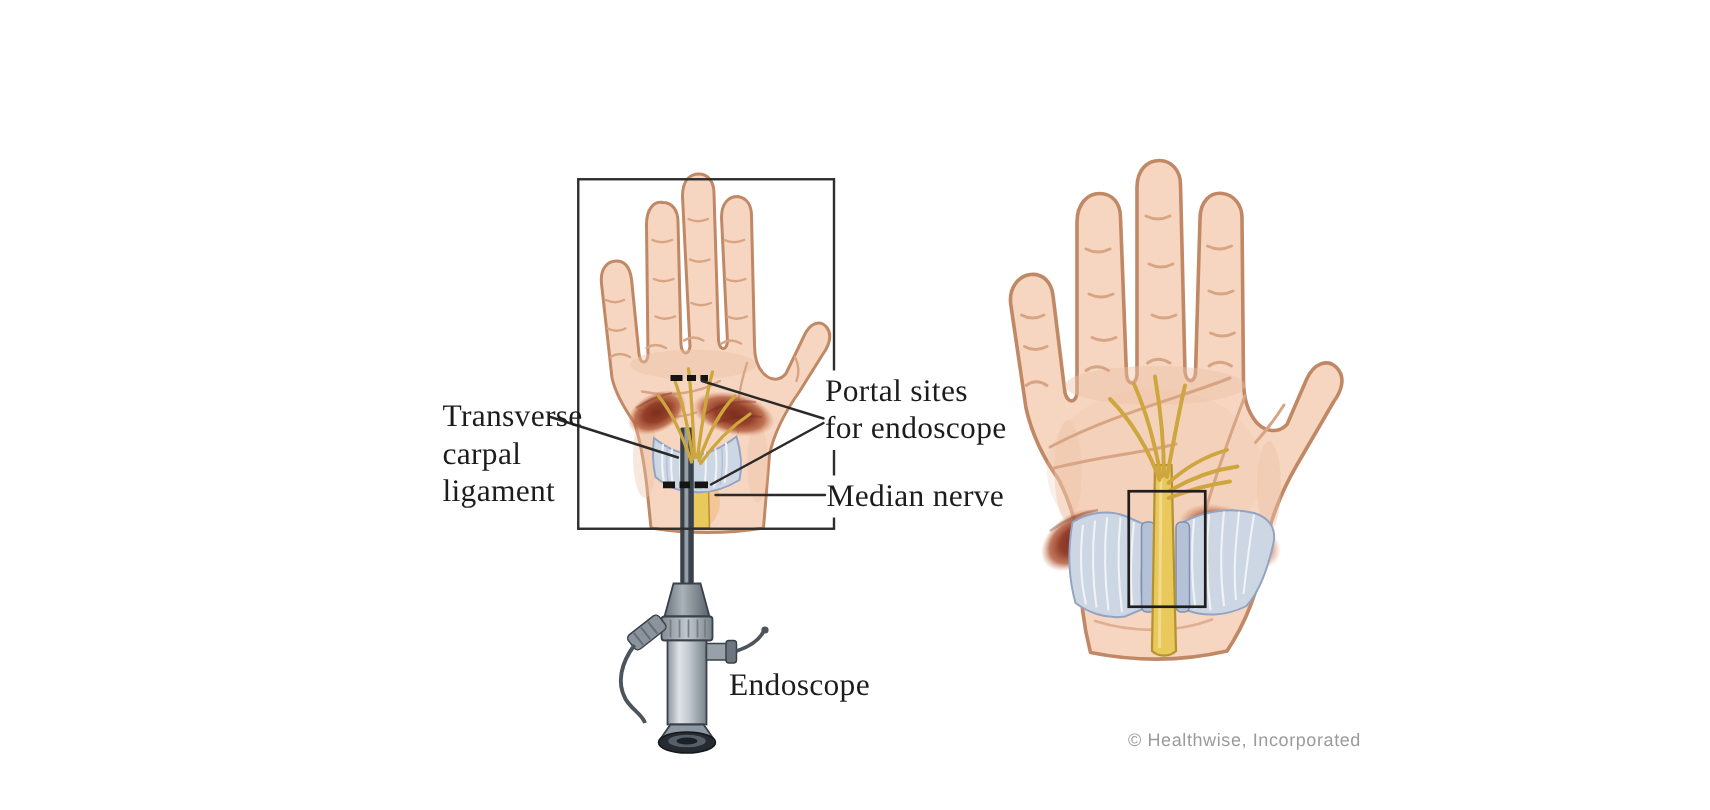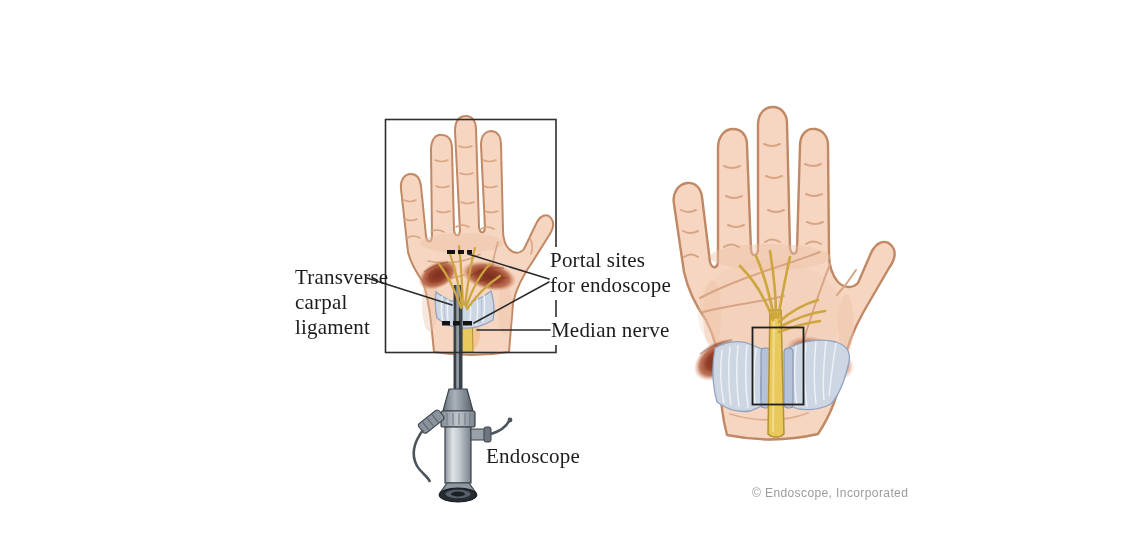--- a/index.html
+++ b/index.html
@@ -284,15 +284,15 @@
 ligament</div>
 
 <div class="lbl masked" id="lbl-median">Median nerve</div>
 
 <div class="lbl masked" id="lbl-portal">Portal sites
 for endoscope</div>
 
 <div class="lbl" id="lbl-endoscope">Endoscope</div>
 
 
-<div class="lbl" id="lbl-copyright">© Endoscope, Incorporated</div>
+<div class="lbl" id="lbl-copyright">© Healthwise, Incorporated</div>
 
 </div>
 
 </body></html>

